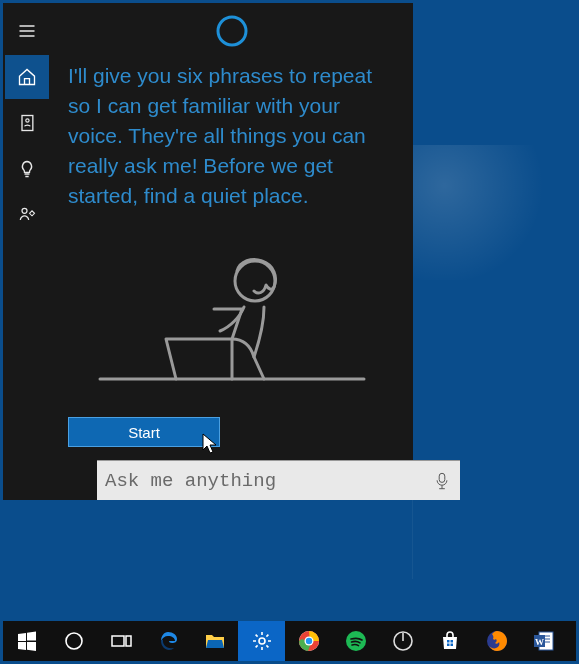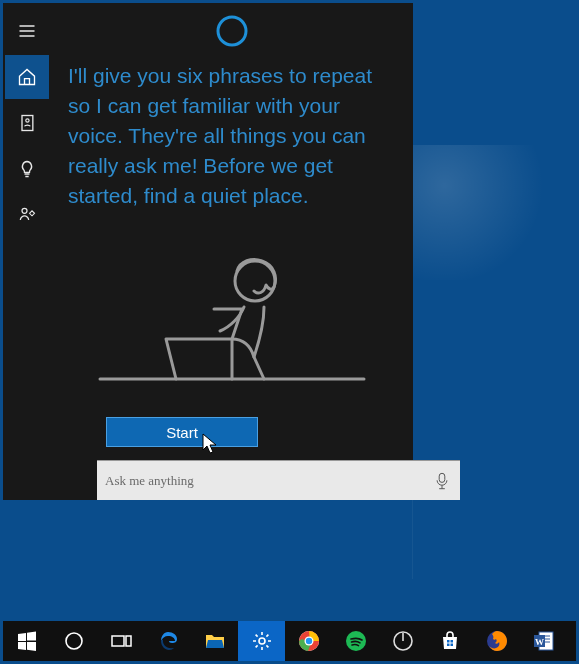--- a/index.html
+++ b/index.html
@@ -33,34 +33,34 @@
   .cortana-logo { align-self: center; margin-top: 6px; }
   .msg {
     color: #2e8bcc; font-size: 21px; line-height: 30px; font-weight: 400;
     padding: 12px 24px 0 18px;
   }
   .illustration { align-self: center; margin-top: 28px; }
   .start-btn-row { padding: 28px 0 0 18px; position: relative; }
   .start-btn {
     width: 152px; height: 30px; background: #0e68b3; border: 1.5px solid #4aa0e2;
     color: #fff; font-size: 15px; display: flex; align-items: center; justify-content: center;
-    cursor: pointer; font-family: inherit; margin-left: 38px;
+    cursor: pointer; font-family: inherit;
   }
   .cursor {
     position: absolute; left: 152px; top: 44px; pointer-events: none;
   }
 
   .search-bar {
     position: absolute; left: 47px; bottom: 0; width: 363px; height: 40px;
     background: #e9e9e9; border-top: 1px solid #999; display: flex; align-items: center;
     padding: 0 8px;
   }
   .search-input {
-    flex: 1; border: none; background: transparent; font-size: 13px; color: #737373;
-    outline: none; font-family: Liberation Serif, serif; height: 100%;
+    flex: 1; border: none; background: transparent; font-size: 19px; color: #737373;
+    outline: none; font-family: Liberation Mono, monospace; height: 100%;
   }
   .search-input::placeholder { color: #6a6a6a; }
   .mic { width: 20px; height: 26px; color: #555; cursor: pointer; display:flex; align-items:center; justify-content:center;}
 
   
   .taskbar {
     position: absolute; left: 3px; bottom: 3px; width: 573px; height: 40px;
     background: #101010; display: flex; align-items: center; padding: 0 0 0 0;
   }
   .tb-btn {

